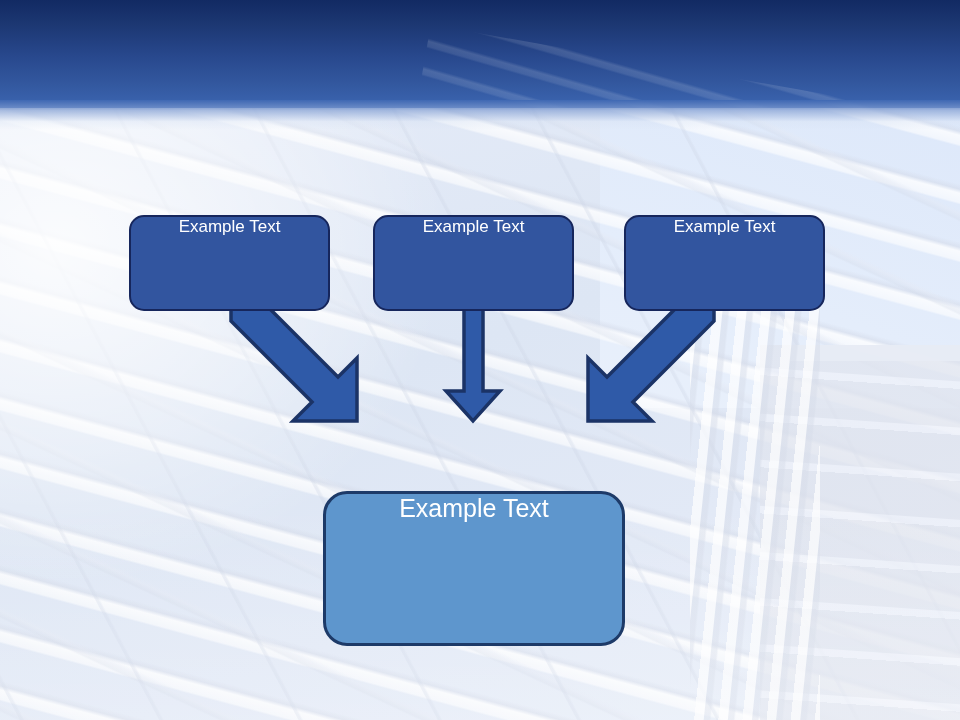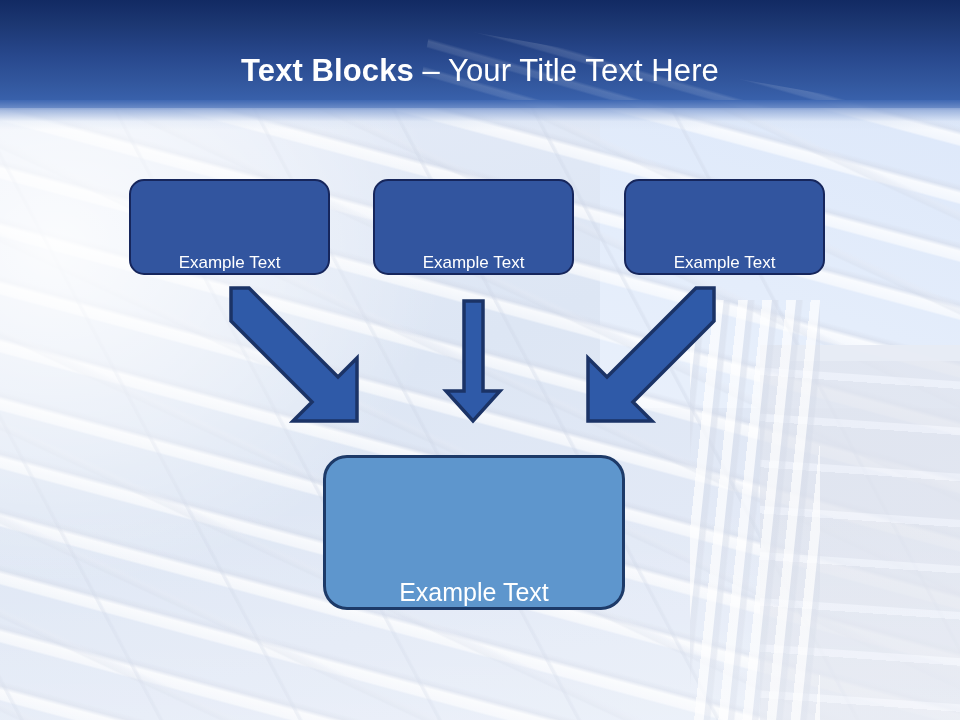--- a/index.html
+++ b/index.html
@@ -193,24 +193,25 @@
     letter-spacing: 0.1px;
   }
   .title .strong { font-weight: bold; }
   .title .light  { font-weight: normal; }
 
   
   .node {
     position: absolute;
     box-sizing: border-box;
     display: flex;
-    align-items: flex-end;
+    align-items: flex-start;
     justify-content: center;
     color: #ffffff;
     text-align: center;
+    margin-top: 36px;
   }
   .node.top {
     width: 201px;
     height: 96px;
     background: #32559f;
     border: 2.5px solid #16265c;
     border-radius: 15px;
     font-size: 17px;
   }
   .node.top.n1 { left: 129px; top: 179px; }
@@ -253,23 +254,20 @@
     <div class="bg-fins"></div>
     <div class="bg-glow"></div>
     <div class="bg-bottomfade"></div>
   </div>
 
   <div class="header">
     <div class="header-streaks"></div>
   </div>
   <div class="header-fade"></div>
 
-  <div class="title">
-    <span class="strong">Text Blocks</span><span class="light"> – </span><span class="light">Your Title Text Here</span>
-  </div>
 
   <svg class="arrows" viewBox="0 0 960 720">
 
     <g>
       <polygon points="231,288 249,288 338,377 357,358 357,421 293,421 312,402 231,321" fill="#2f5aa8" stroke="#1b3366" stroke-width="3.5" stroke-linejoin="miter"></polygon>
     </g>
 
     <g>
       <polygon points="464,301 483,301 483,391 500,391 473,421 446,391 464,391" fill="#2f5aa8" stroke="#1b3366" stroke-width="3.5" stroke-linejoin="miter"></polygon>
     </g>

